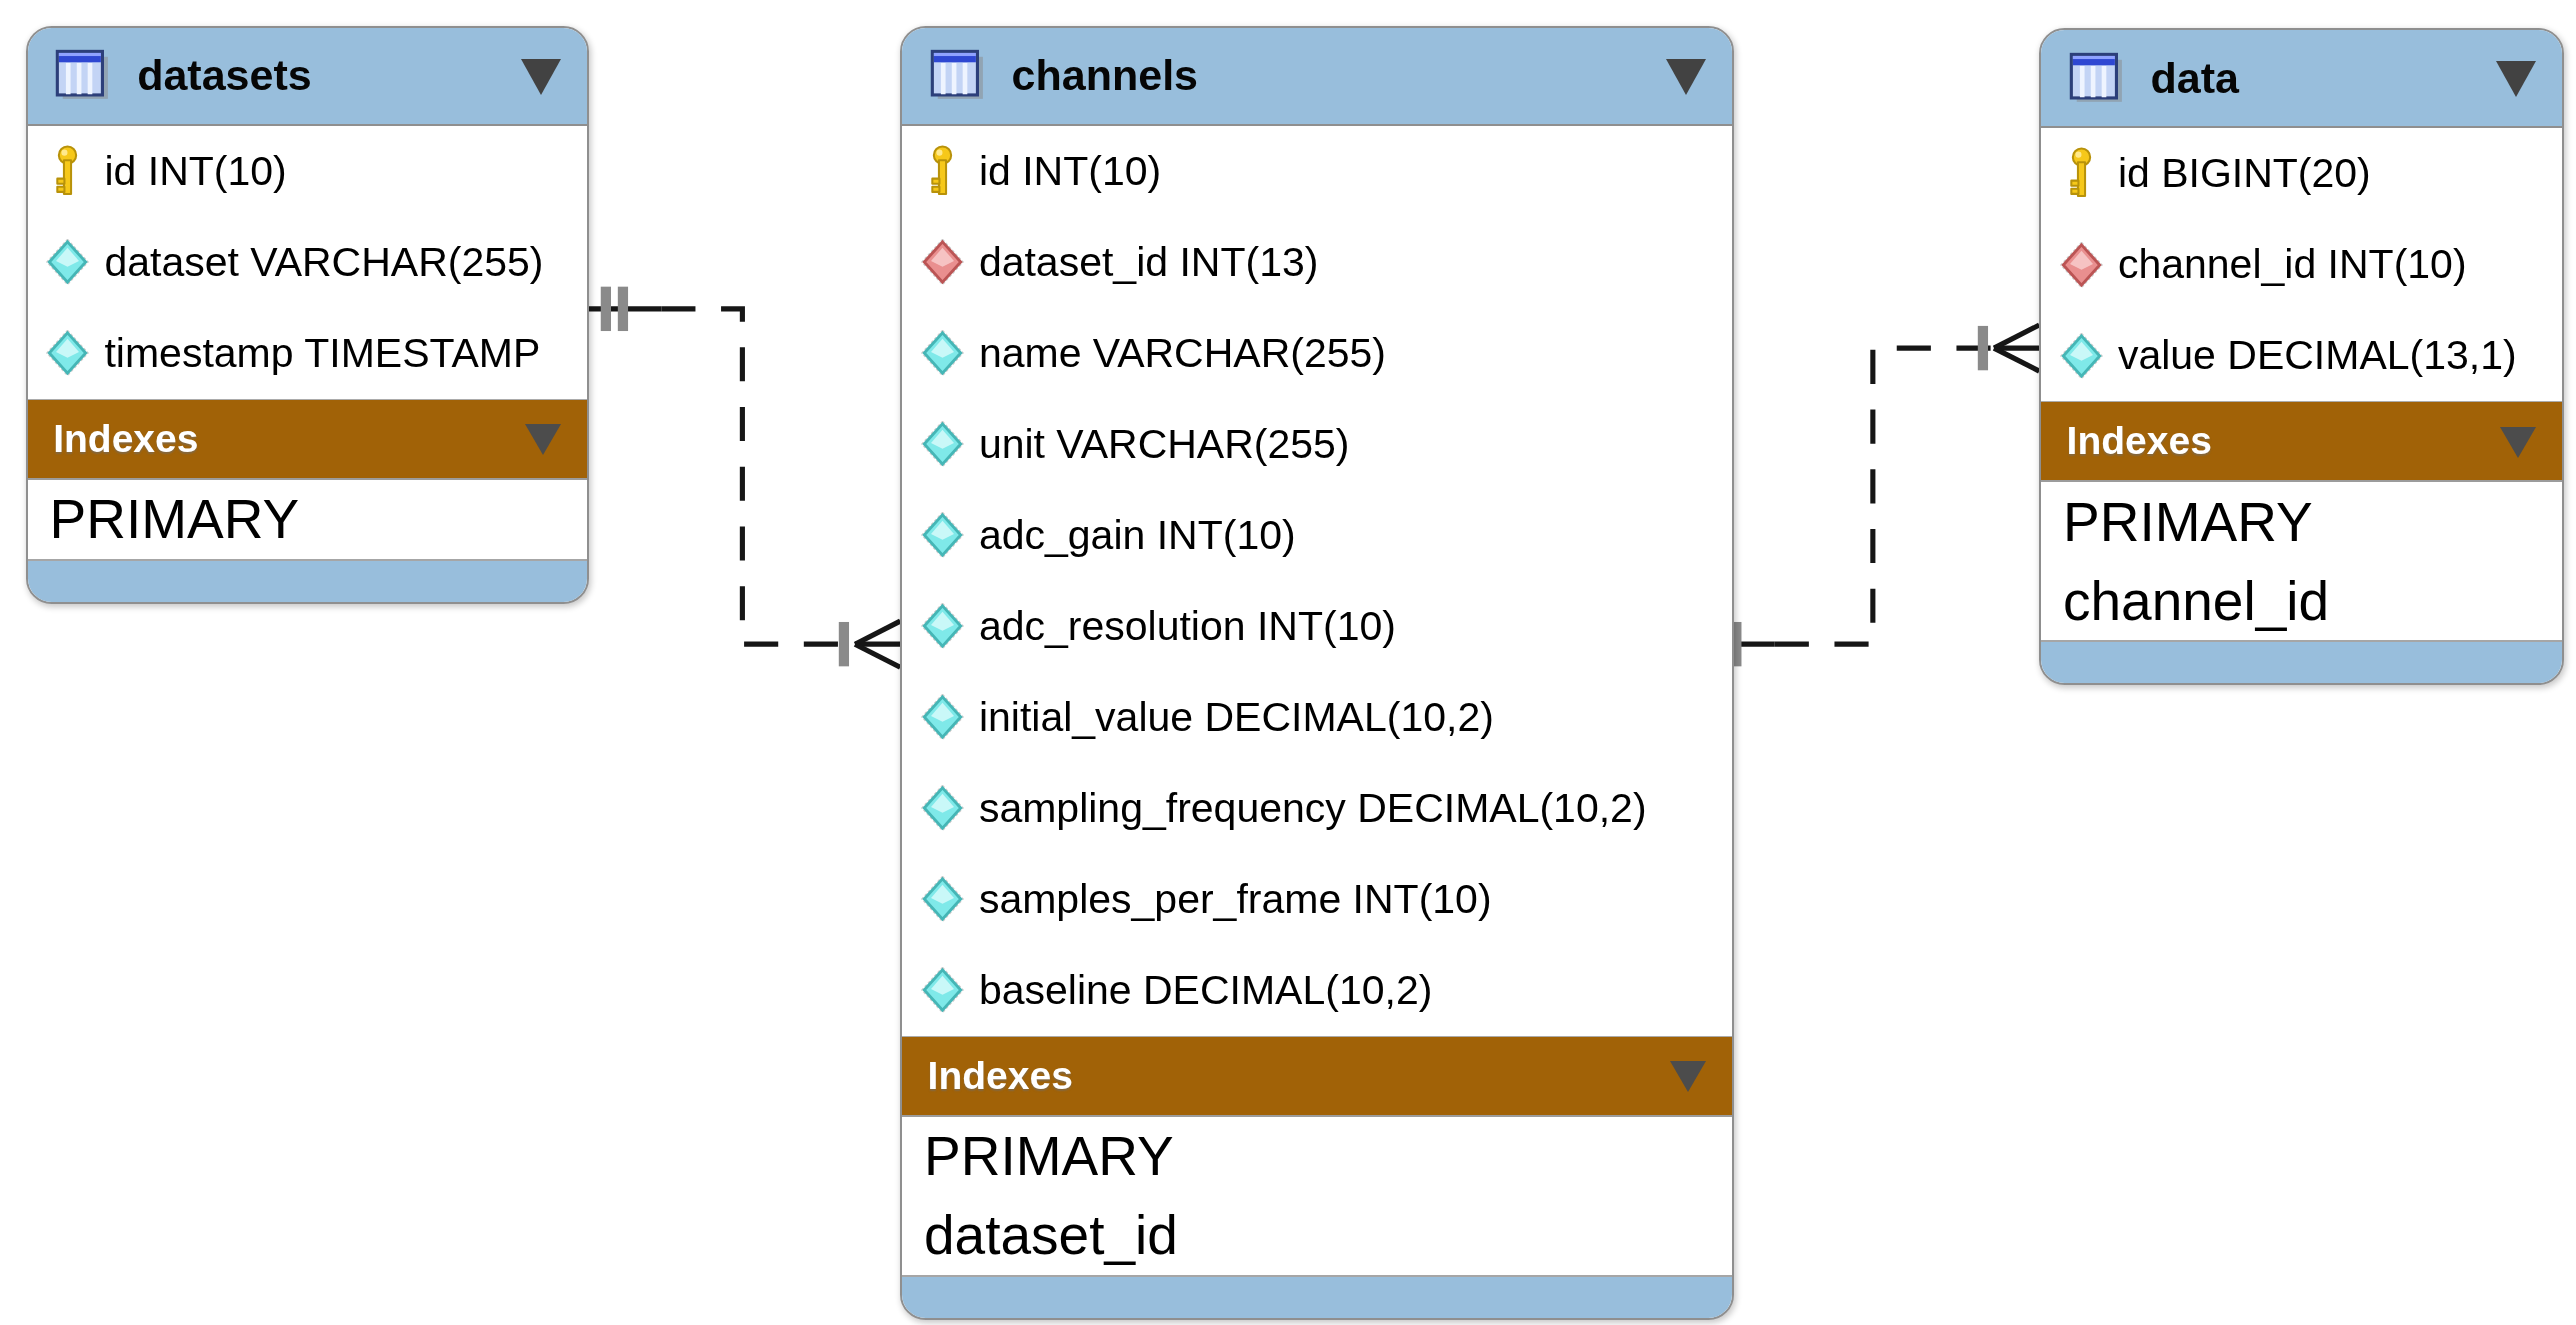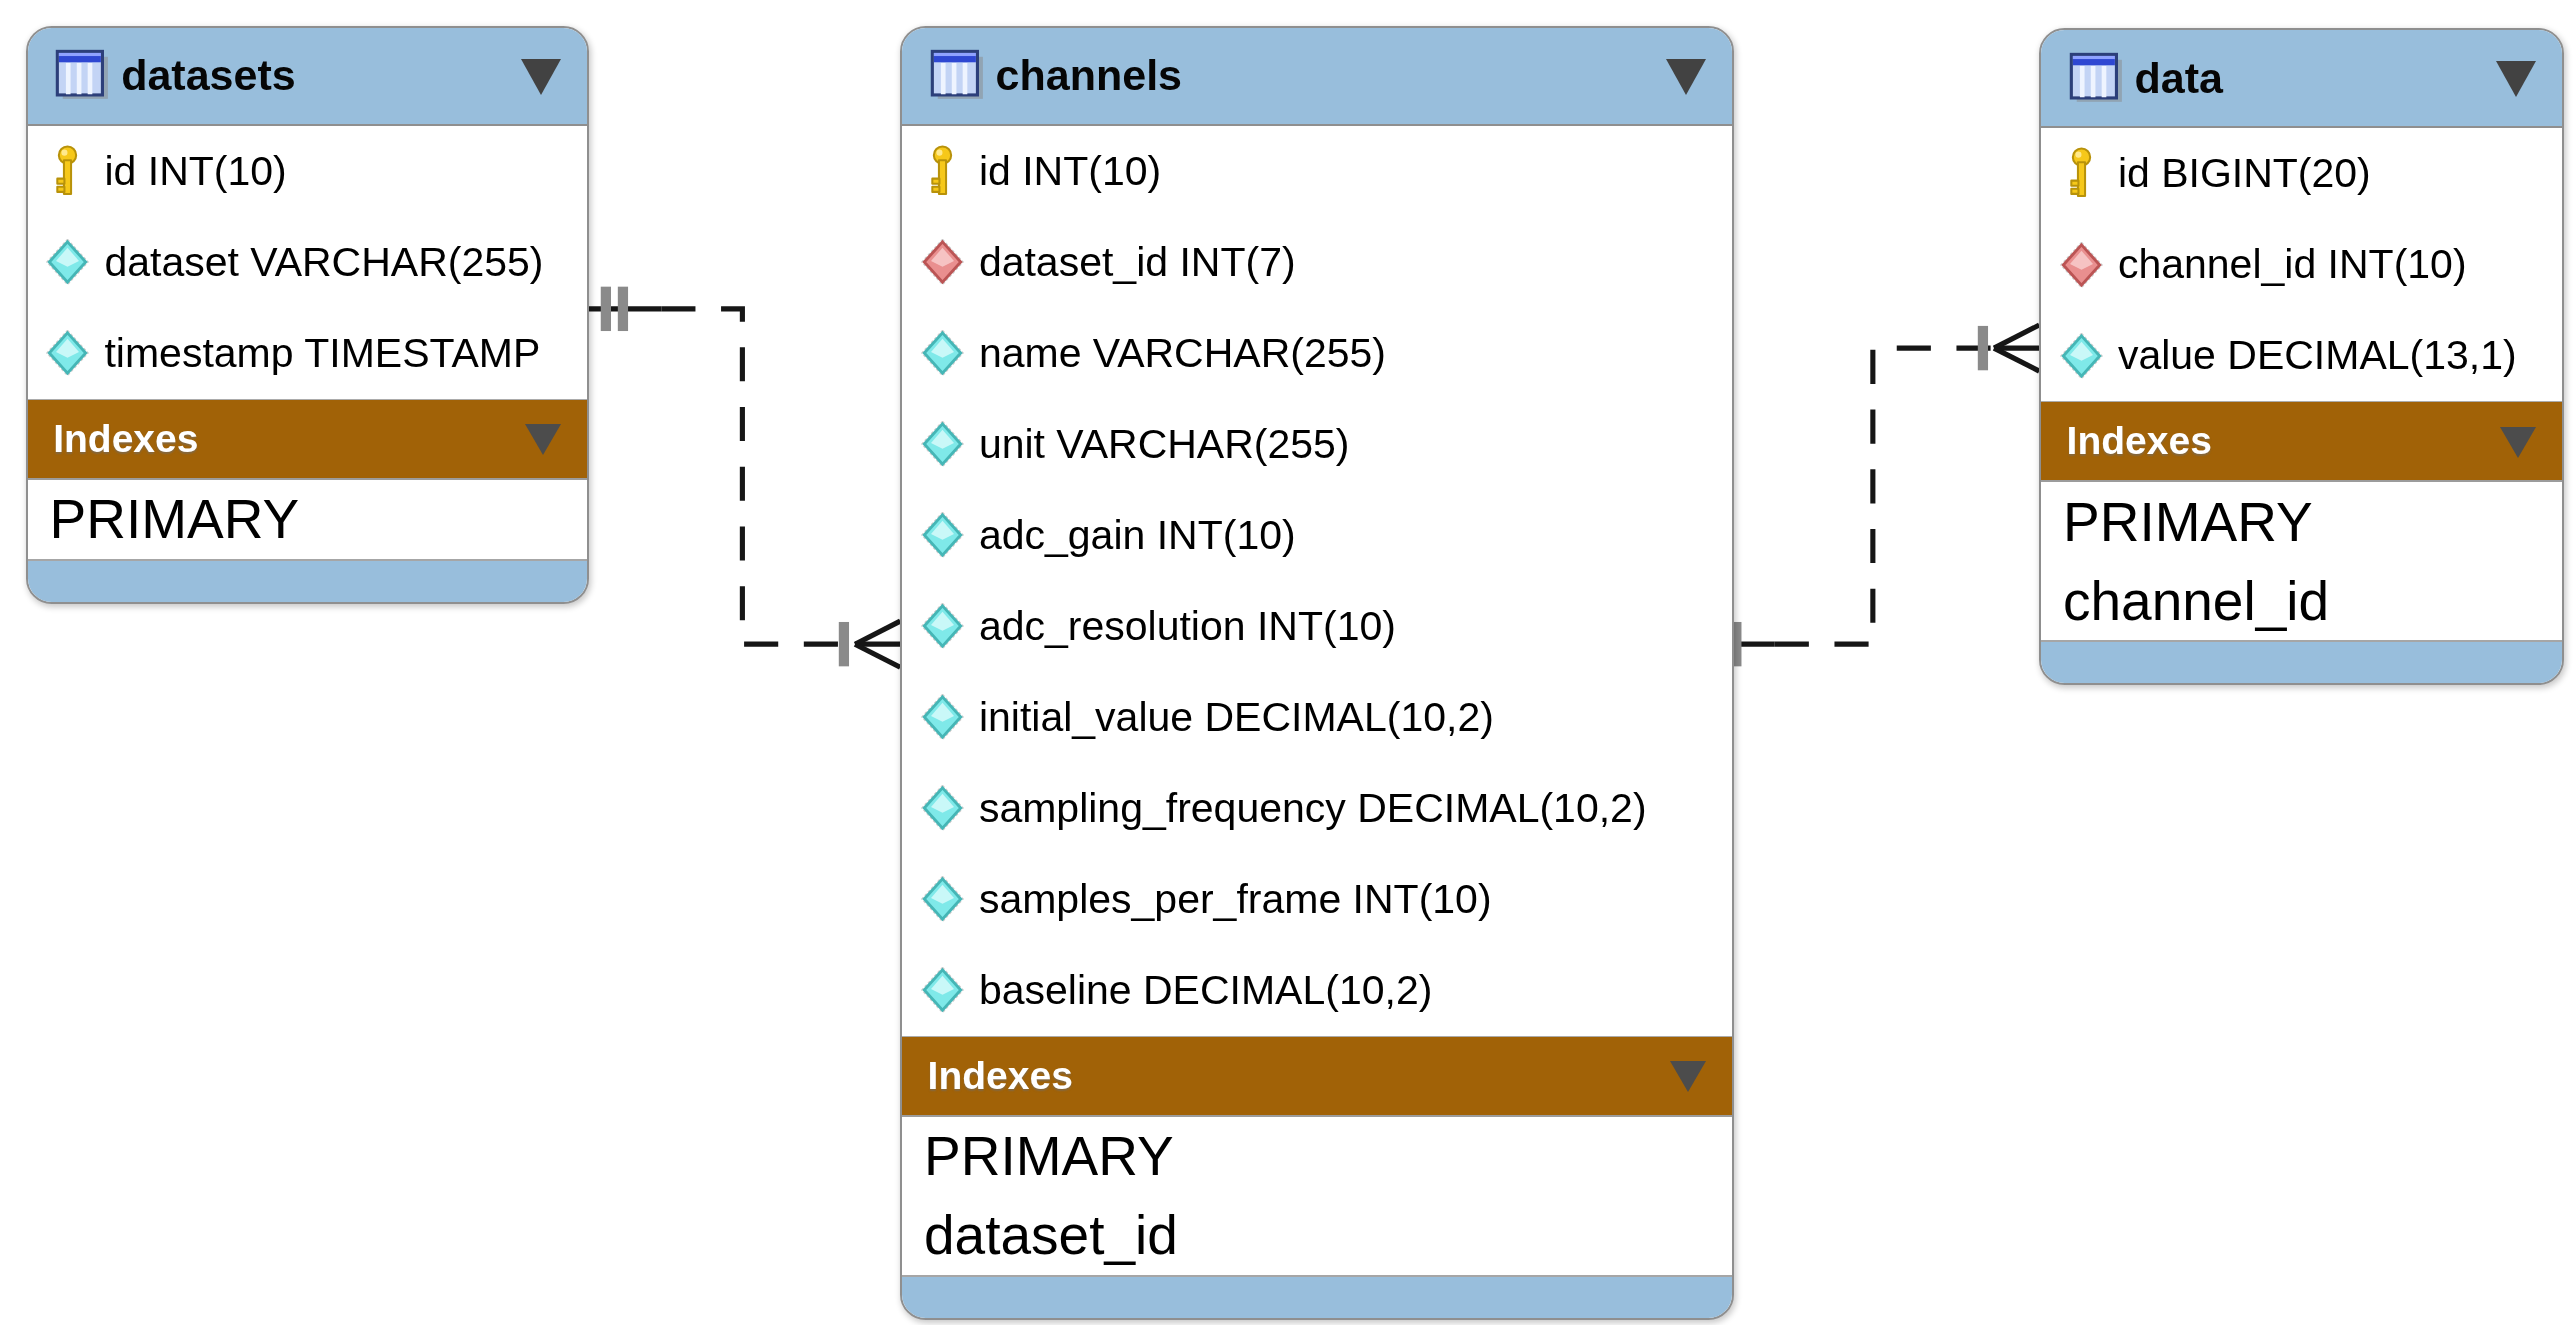--- a/index.html
+++ b/index.html
@@ -14,21 +14,21 @@
     border:2.6px solid #8f8f8f;border-radius:25.6px;background:#ffffff;
     overflow:hidden;box-shadow:1.7px 2.6px 6px rgba(0,0,0,0.22);
   }
   .tbl-header{
     height:98px;background:#98bedc;display:flex;align-items:center;
     padding:0 25.6px;border-bottom:2.6px solid #8f8f8f;position:relative;
     box-sizing:border-box;
   }
   .table-icon{width:60px;display:flex;justify-content:center;}
   .table-icon svg{width:56px;height:53px;display:block;}
-  .tbl-title{font-size:43px;font-weight:bold;color:#060606;margin-left:8px;white-space:nowrap;}
+  .tbl-title{font-size:43px;font-weight:bold;color:#060606;margin-left:24px;white-space:nowrap;}
   .tri{
     position:absolute;right:25.6px;top:50%;margin-top:-17px;width:0;height:0;
     border-left:20.5px solid transparent;border-right:20.5px solid transparent;
     border-top:36px solid #424242;
   }
   .cols{background:#ffffff;border-radius:12px;}
   .col-row{height:91px;display:flex;align-items:center;padding-left:13.7px;}
   .col-icon{width:53px;display:flex;justify-content:center;align-items:center;}
   .col-icon svg{display:block;}
   .col-label{font-size:41px;color:#000;margin-left:10.2px;white-space:nowrap;}
@@ -150,21 +150,21 @@
           <span class="col-label">id INT(10)</span>
         </div>
         <div class="col-row">
           <span class="col-icon">
             <svg viewBox="0 0 44 48" style="width:43px;height:46px">
               <polygon points="22,0.5 43.5,24 22,47.5 0.5,24" fill="none" stroke="#cccccc" stroke-width="1.5" stroke-dasharray="3 2"></polygon>
               <polygon points="22,3 41,24 22,45 3,24" fill="#e98f8f" stroke="#bb5454" stroke-width="3"></polygon>
               <polygon points="22,9 34,23 22,29 10,23" fill="#f6c3c3"></polygon>
             </svg>
           </span>
-          <span class="col-label">dataset_id INT(7)</span>
+          <span class="col-label">dataset_id INT(13)</span>
         </div>
         <div class="col-row">
           <span class="col-icon">
             <svg viewBox="0 0 44 48" style="width:43px;height:46px">
               <polygon points="22,0.5 43.5,24 22,47.5 0.5,24" fill="none" stroke="#cccccc" stroke-width="1.5" stroke-dasharray="3 2"></polygon>
               <polygon points="22,3 41,24 22,45 3,24" fill="#7fe9e9" stroke="#45b6b6" stroke-width="3"></polygon>
               <polygon points="22,9 34,23 22,29 10,23" fill="#c9f8f8"></polygon>
             </svg>
           </span>
           <span class="col-label">name VARCHAR(255)</span>

